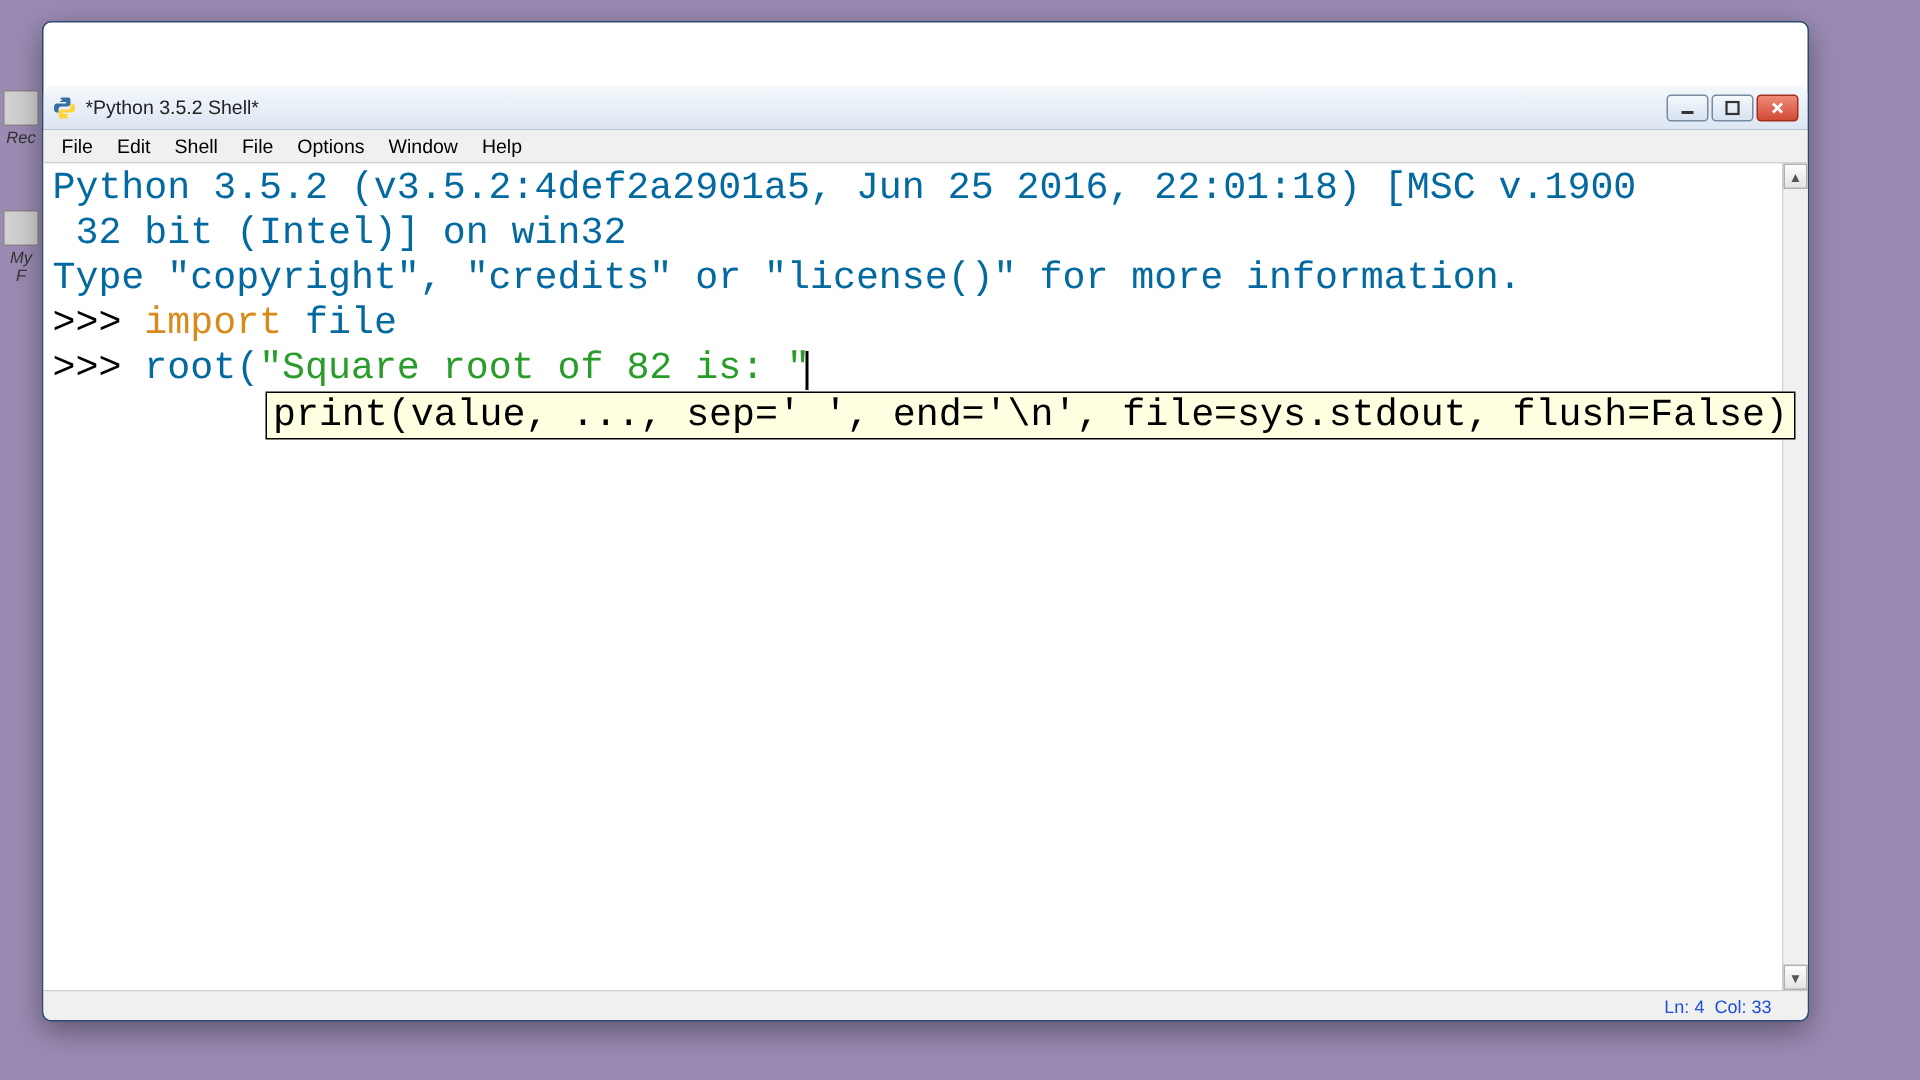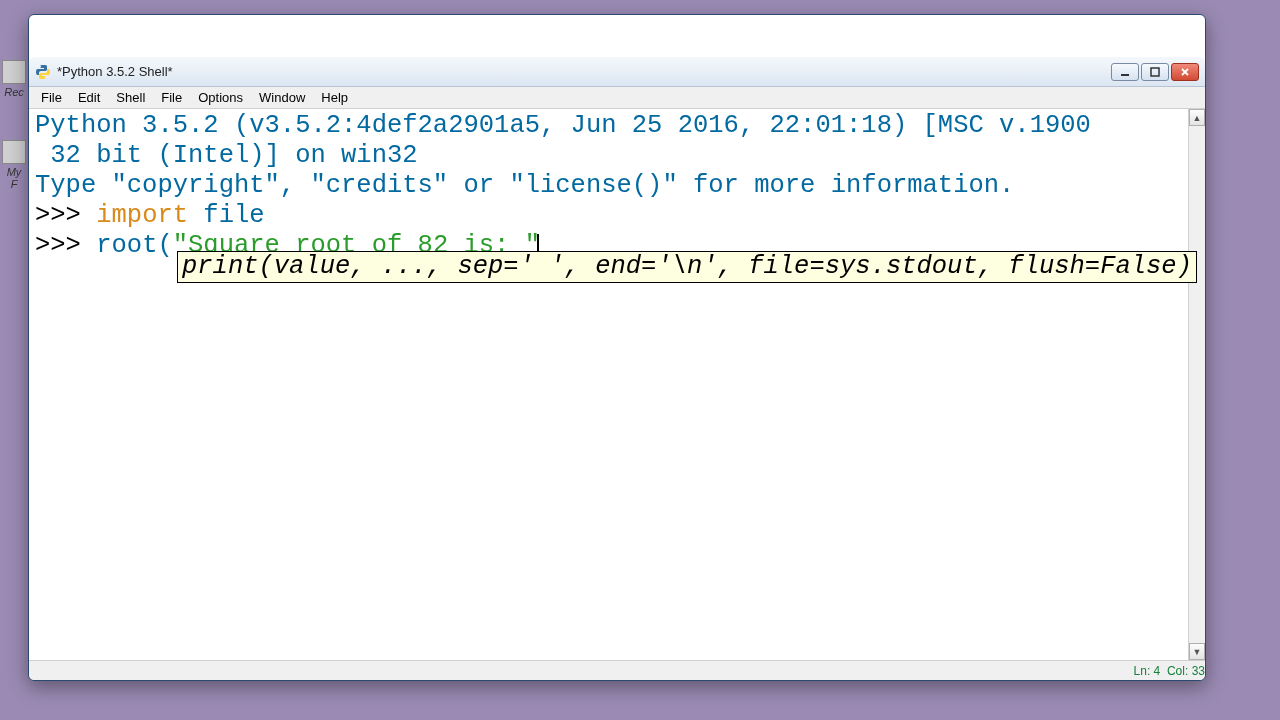--- a/index.html
+++ b/index.html
@@ -149,23 +149,23 @@
 
   .statusbar {
     height: 20px;
     background: #f0f0f0;
     border-top: 1px solid #d0d0d0;
     border-bottom-left-radius: 6px;
     border-bottom-right-radius: 6px;
     display: flex;
     justify-content: flex-end;
     align-items: center;
-    padding: 0 0;
+    padding: 0 24px;
     font-size: 12px;
-    color: #15803d;
+    color: #1d4ed8;
   }
 </style>
 </head>
 <body>
 
 <div class="desktop-icon" id="di1">
   <div class="ic"></div>
   <div>Rec</div>
 </div>
 <div class="desktop-icon" id="di2">
@@ -219,20 +219,20 @@
 <span class="txt"> 32 bit (Intel)] on win32</span>
 <span class="txt">Type "copyright", "credits" or "license()" for more information.</span>
 <span class="prompt">&gt;&gt;&gt; </span><span class="kw">import</span><span class="txt"> file</span>
 <span class="prompt">&gt;&gt;&gt; </span><span class="txt">root</span><span class="txt">(</span><span class="str">"Square root of 82 is: "</span><span class="caret"></span>
 </div>
     <div class="scrollbar-v">
       <div class="scroll-btn">▲</div>
       <div class="scroll-track"></div>
       <div class="scroll-btn">▼</div>
     </div>
-    <div class="tooltip" id="tooltip" style="left:148px; top:142px;font-style:italic;">print(value, ..., sep=' ', end='\n', file=sys.stdout, flush=False)</div>
+    <div class="tooltip" id="tooltip" style="left:148px; top:152px;">print(value, ..., sep=' ', end='\n', file=sys.stdout, flush=False)</div>
   </div>
 
   <div class="statusbar">
     <span>Ln:</span>&nbsp;<span>4</span>&nbsp;&nbsp;<span>Col:</span>&nbsp;<span>33</span>
   </div>
 
 </div>
 
 </body></html>

